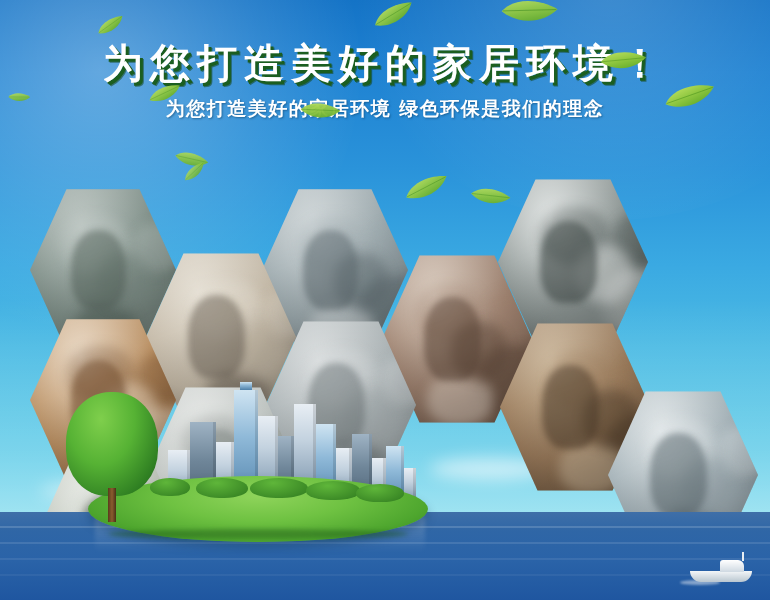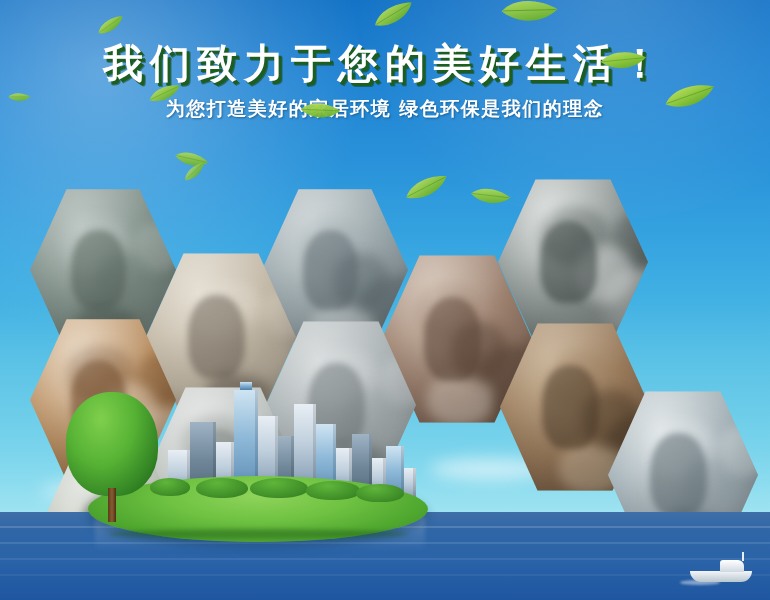--- a/index.html
+++ b/index.html
@@ -277,21 +277,21 @@
   <div class="bush" style="left:196px;bottom:102px;width:52px;height:20px;"></div>
   <div class="bush" style="left:250px;bottom:102px;width:58px;height:20px;"></div>
   <div class="bush" style="left:306px;bottom:100px;width:54px;height:19px;"></div>
   <div class="bush" style="left:356px;bottom:98px;width:48px;height:18px;"></div>
 
   <div class="tree">
     <div class="crown"></div>
       <div class="trunk"></div>
   </div>
 
-  <div class="headline">我们致力于您的美好生活！</div>
+  <div class="headline">为您打造美好的家居环境！</div>
   <div class="subline">为您打造美好的家居环境 绿色环保是我们的理念</div>
 
   <div id="leafwrap" style="position:absolute;inset:0;pointer-events:none;">
       <div class="leaf" style="left: 96px; top: 18px; opacity: 0.95; transform: rotate(-22deg);">
         <svg width="30" height="16" viewBox="0 0 100 46">
           <defs>
             <linearGradient id="lg" x1="0" y1="0" x2="1" y2="1">
               <stop offset="0%" stop-color="#c9e86a"></stop>
               <stop offset="50%" stop-color="#8dc63f"></stop>
               <stop offset="100%" stop-color="#4f9e1f"></stop>

